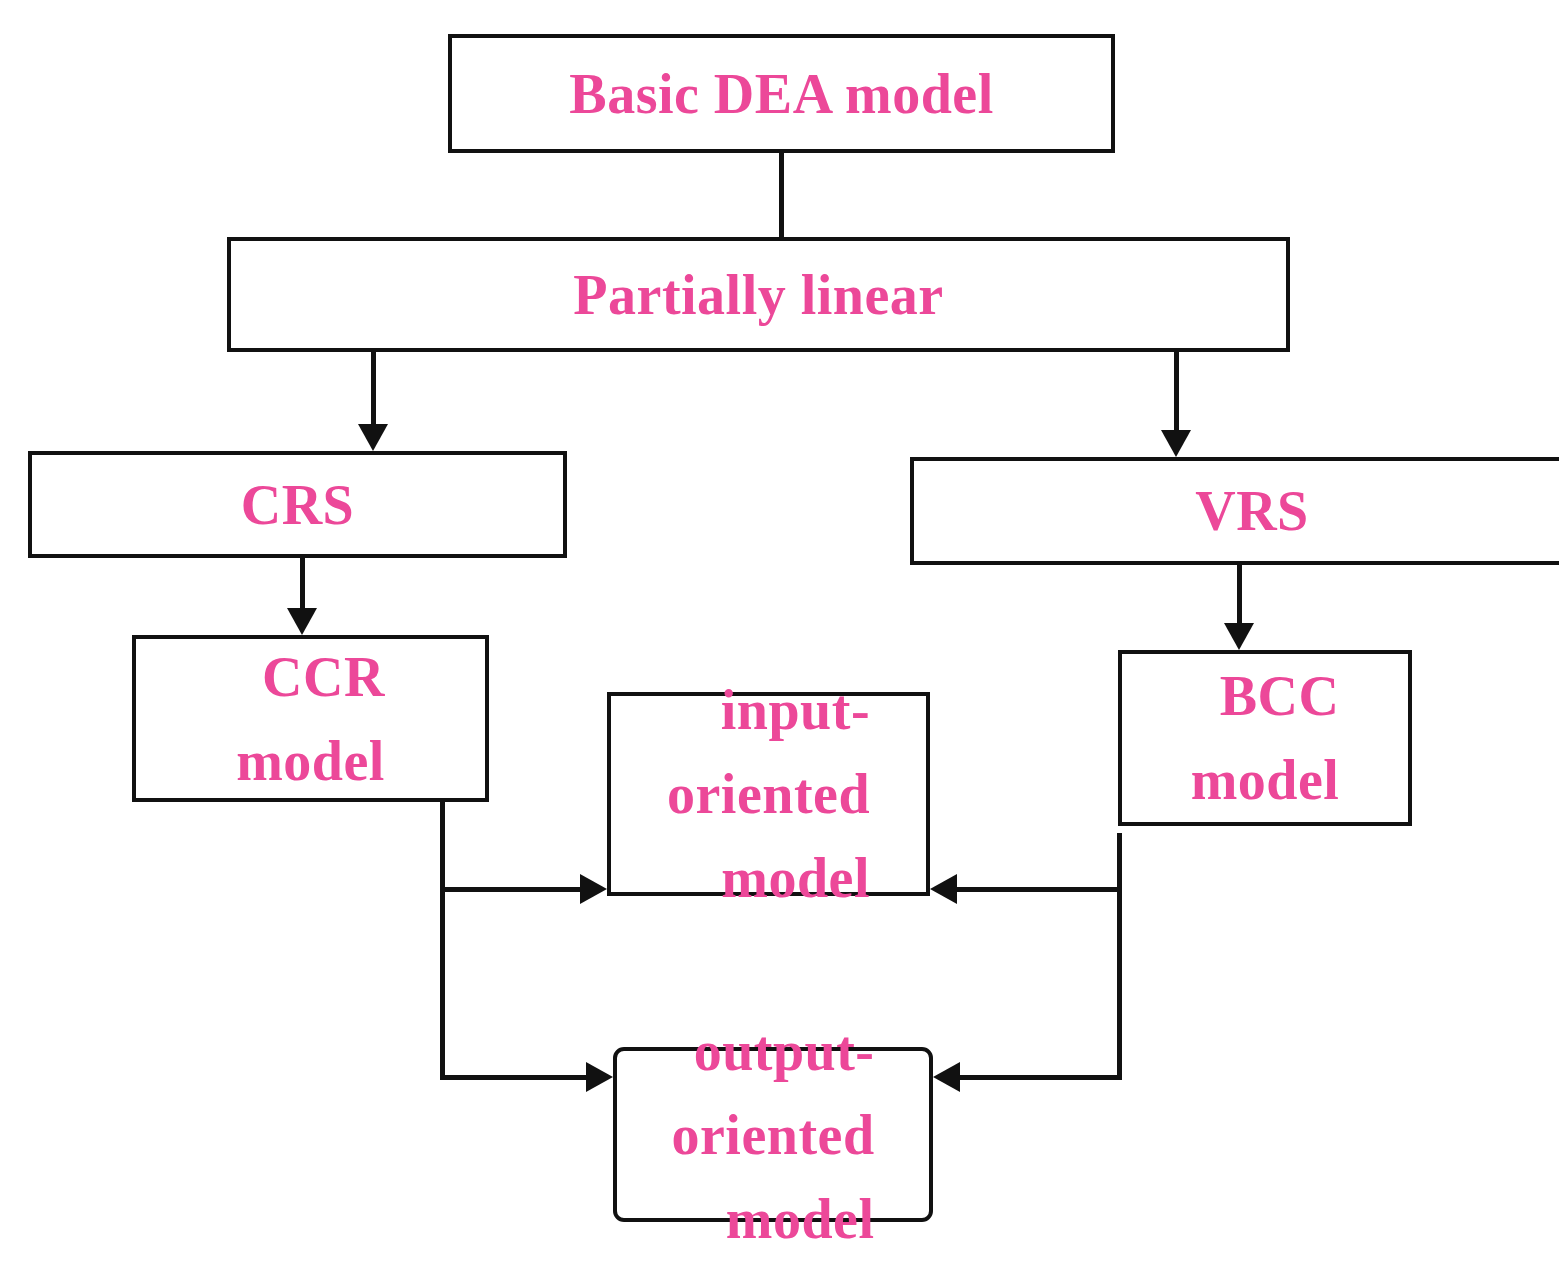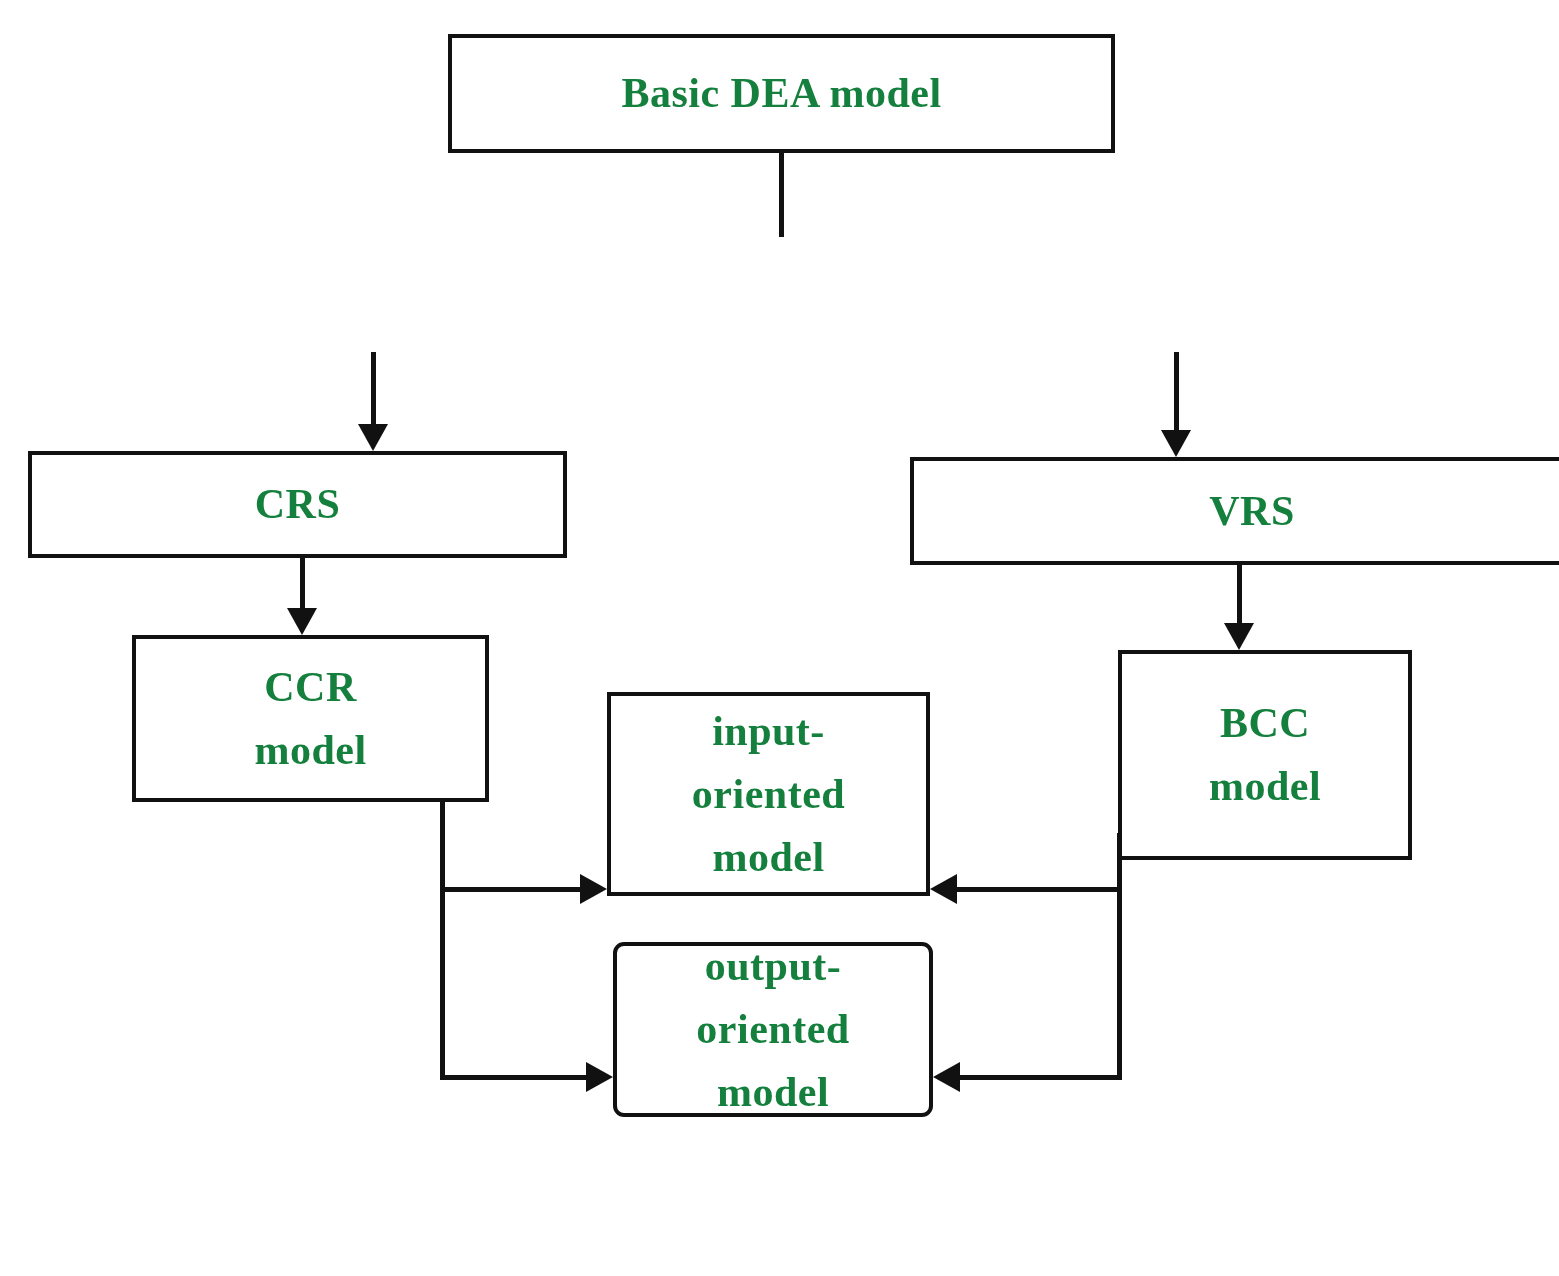--- a/index.html
+++ b/index.html
@@ -20,25 +20,26 @@
     box-sizing: border-box;
     background: #ffffff;
     border: 4px solid #111111;
     display: flex;
     align-items: center;
     justify-content: center;
     text-align: center;
   }
   .node .label {
     font-weight: bold;
-    font-size: 42px;
+    font-size: 56px;
     line-height: 1.5;
-    color: #15803d;
+    color: #ec4899;
     white-space: pre-line;
     letter-spacing: 0.5px;
+    text-align: right;
   }
   .vline {
     position: absolute;
     width: 5px;
     background: #111111;
   }
   .hline {
     position: absolute;
     height: 5px;
     background: #111111;
@@ -64,33 +65,36 @@
     border-bottom: 15px solid transparent;
     border-right: 27px solid #111111;
   }
 
   
   #node-basic   { left: 448px;  top: 34px;  width: 667px;  height: 119px; }
   #node-partial { left: 227px;  top: 237px; width: 1063px; height: 115px; }
   #node-crs     { left: 28px;   top: 451px; width: 539px;  height: 107px; }
   #node-vrs     { left: 910px;  top: 457px; width: 684px;  height: 108px; }
   #node-ccr     { left: 132px;  top: 635px; width: 357px;  height: 167px; }
-  #node-bcc     { left: 1118px; top: 650px; width: 294px;  height: 210px; }
+  #node-bcc     { left: 1118px; top: 650px; width: 294px;  height: 176px; }
   #node-input   { left: 607px;  top: 692px; width: 323px;  height: 204px; }
-  #node-output  { left: 613px;  top: 942px; width: 320px;  height: 175px; border-radius: 11px; }
+  #node-output  { left: 613px;  top: 1047px; width: 320px;  height: 175px; border-radius: 11px; }
 </style>
 </head>
 <body>
 
 <div class="canvas">
 
   <div class="node" id="node-basic">
     <span class="label">Basic DEA model</span>
   </div>
 
+  <div class="node" id="node-partial">
+    <span class="label">Partially linear</span>
+  </div>
 
   <div class="node" id="node-crs">
     <span class="label">CRS</span>
   </div>
 
   <div class="node" id="node-vrs">
     <span class="label">VRS</span>
   </div>
 
   <div class="node" id="node-ccr">

